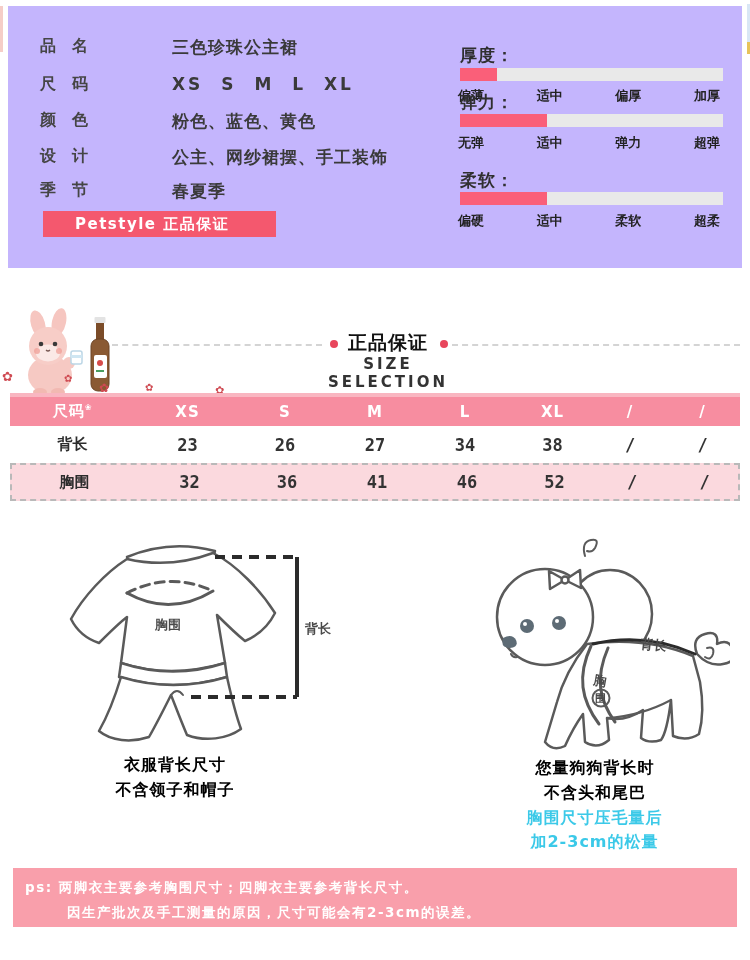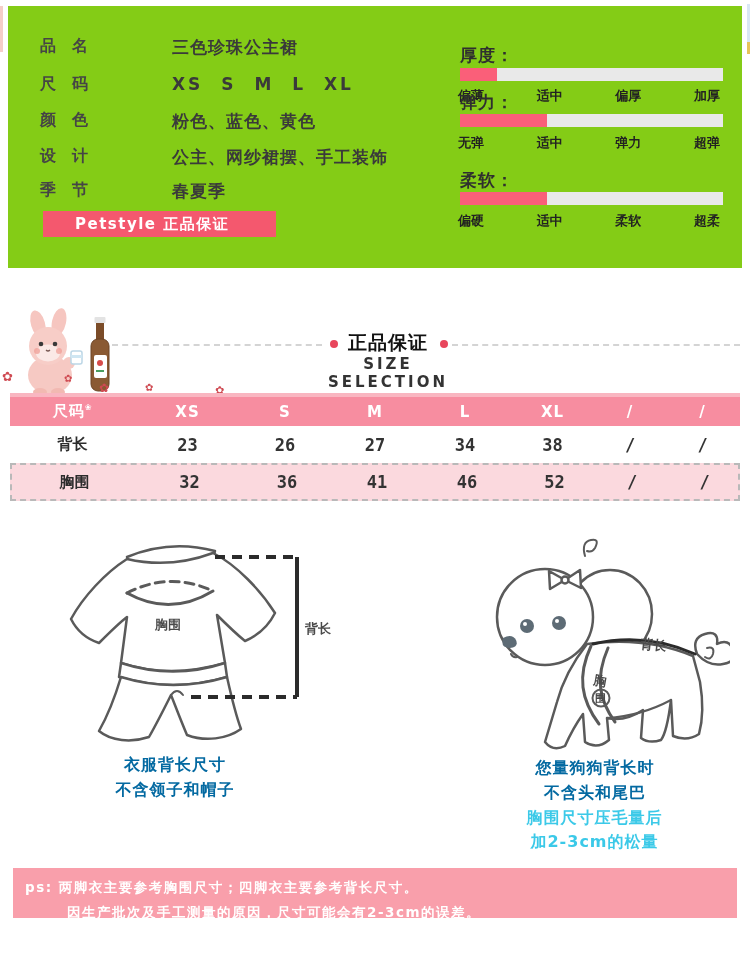--- a/index.html
+++ b/index.html
@@ -4,21 +4,21 @@
 <style>
   * { margin:0; padding:0; box-sizing:border-box; }
   html,body { background:#fff; }
   body { font-family:"DejaVu Sans","Liberation Sans",sans-serif; }
   #page {
     position:relative; width:750px; height:960px; background:#ffffff;
     overflow:hidden; margin:0 auto;
   }
 
   
-  .info-panel { position:absolute; left:8px; top:6px; width:734px; height:262px; background:#84cc16; }
+  .info-panel { position:absolute; left:8px; top:6px; width:734px; height:262px; background:#c4b5fd; }
   .info-row { position:absolute; left:32px; height:22px; white-space:nowrap; }
   .info-label { display:inline-flex; width:62px; justify-content:space-between;
     font-size:16px; font-weight:bold; color:#454545; letter-spacing:0; }
   .info-value { position:absolute; left:132px; top:0; font-size:17px; font-weight:bold; color:#3a3a3a; letter-spacing:1px; white-space:nowrap; }
   .info-value.sizes { letter-spacing:3px; word-spacing:9px; }
   .brand-badge { position:absolute; left:35px; top:205px; width:233px; height:26px;
     background:#f4586e; color:#fff; font-size:15px; font-weight:bold;
     letter-spacing:1.5px; line-height:26px; padding-left:32px; }
 
   
@@ -50,25 +50,25 @@
   .t-head .cell { color:#fff; font-size:15px; font-weight:bold; letter-spacing:1px; }
   .cell { text-align:center; }
   .row-white { background:#fff; height:37px; }
   .row-pink { background:#fbd9de; height:38px; border:2px dashed #b9b9b9; }
   .row-label { font-size:15px; font-weight:bold; color:#2c2c2c; }
   .num { font-family:"DejaVu Sans Mono","Liberation Mono",monospace; font-size:17px; font-weight:bold; color:#333; }
   .sup-flower { font-size:8px; vertical-align:super; }
 
   
   .diagram { position:absolute; }
-  .caption { position:absolute; text-align:center; font-size:16px; font-weight:bold; color:#0369a1; letter-spacing:1px; white-space:nowrap; }
+  .caption { position:absolute; text-align:center; font-size:16px; font-weight:bold; color:#000000; letter-spacing:1px; white-space:nowrap; }
   .caption.cyan { color:#3bc9e8; }
 
   
-  .footer-note { position:absolute; left:13px; top:868px; width:724px; height:50px; background:#f99fab;
+  .footer-note { position:absolute; left:13px; top:868px; width:724px; height:59px; background:#f99fab;
     color:#fff; font-size:13.5px; font-weight:bold; letter-spacing:1.5px; }
   .footer-note .l1 { position:absolute; left:12px; top:11px; white-space:nowrap; }
   .footer-note .l2 { position:absolute; left:54px; top:36px; white-space:nowrap; }
 
   svg .ink { stroke:#5a5a5a; stroke-width:2.5; fill:#fff; stroke-linecap:round; stroke-linejoin:round; }
   svg .ink-thin { stroke:#5a5a5a; stroke-width:2; fill:none; stroke-linecap:round; }
   svg .dash { stroke:#2b2b2b; stroke-width:4; stroke-dasharray:10 7; fill:none; }
   svg .measure { stroke:#2b2b2b; stroke-width:4; fill:none; }
   svg .lbl { font-size:13px; font-weight:bold; fill:#4a4a4a; }
 </style>

